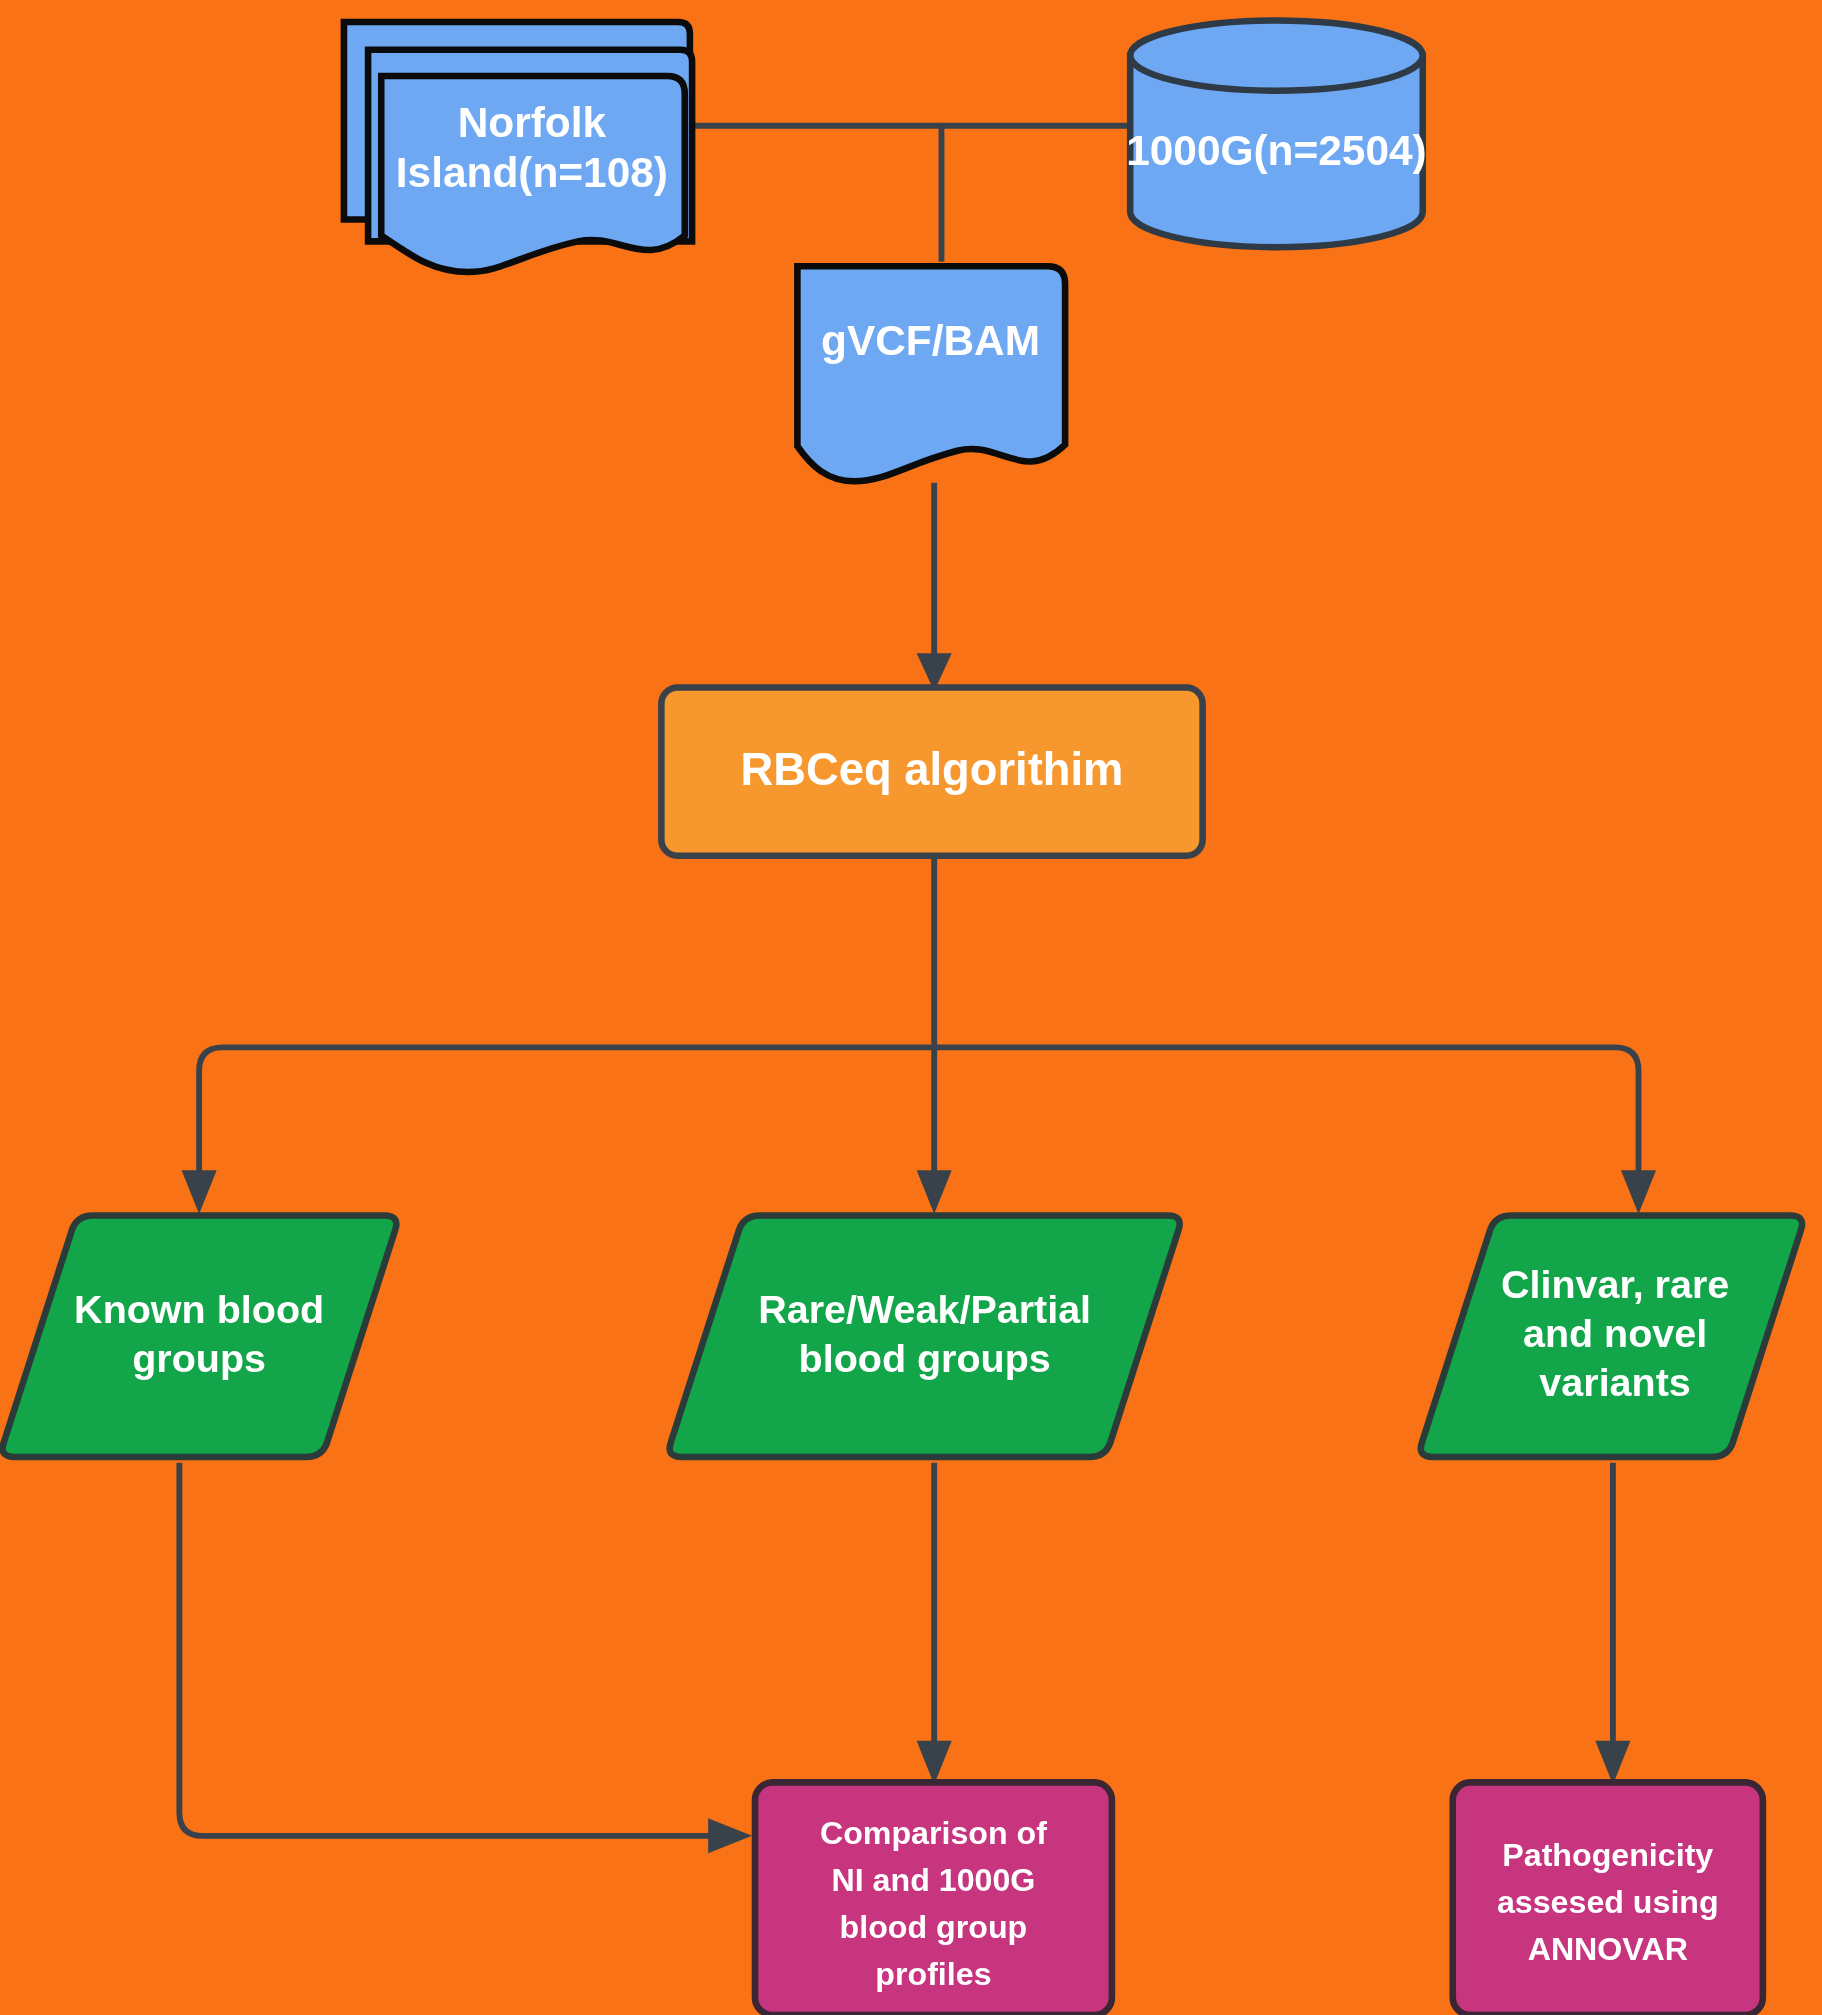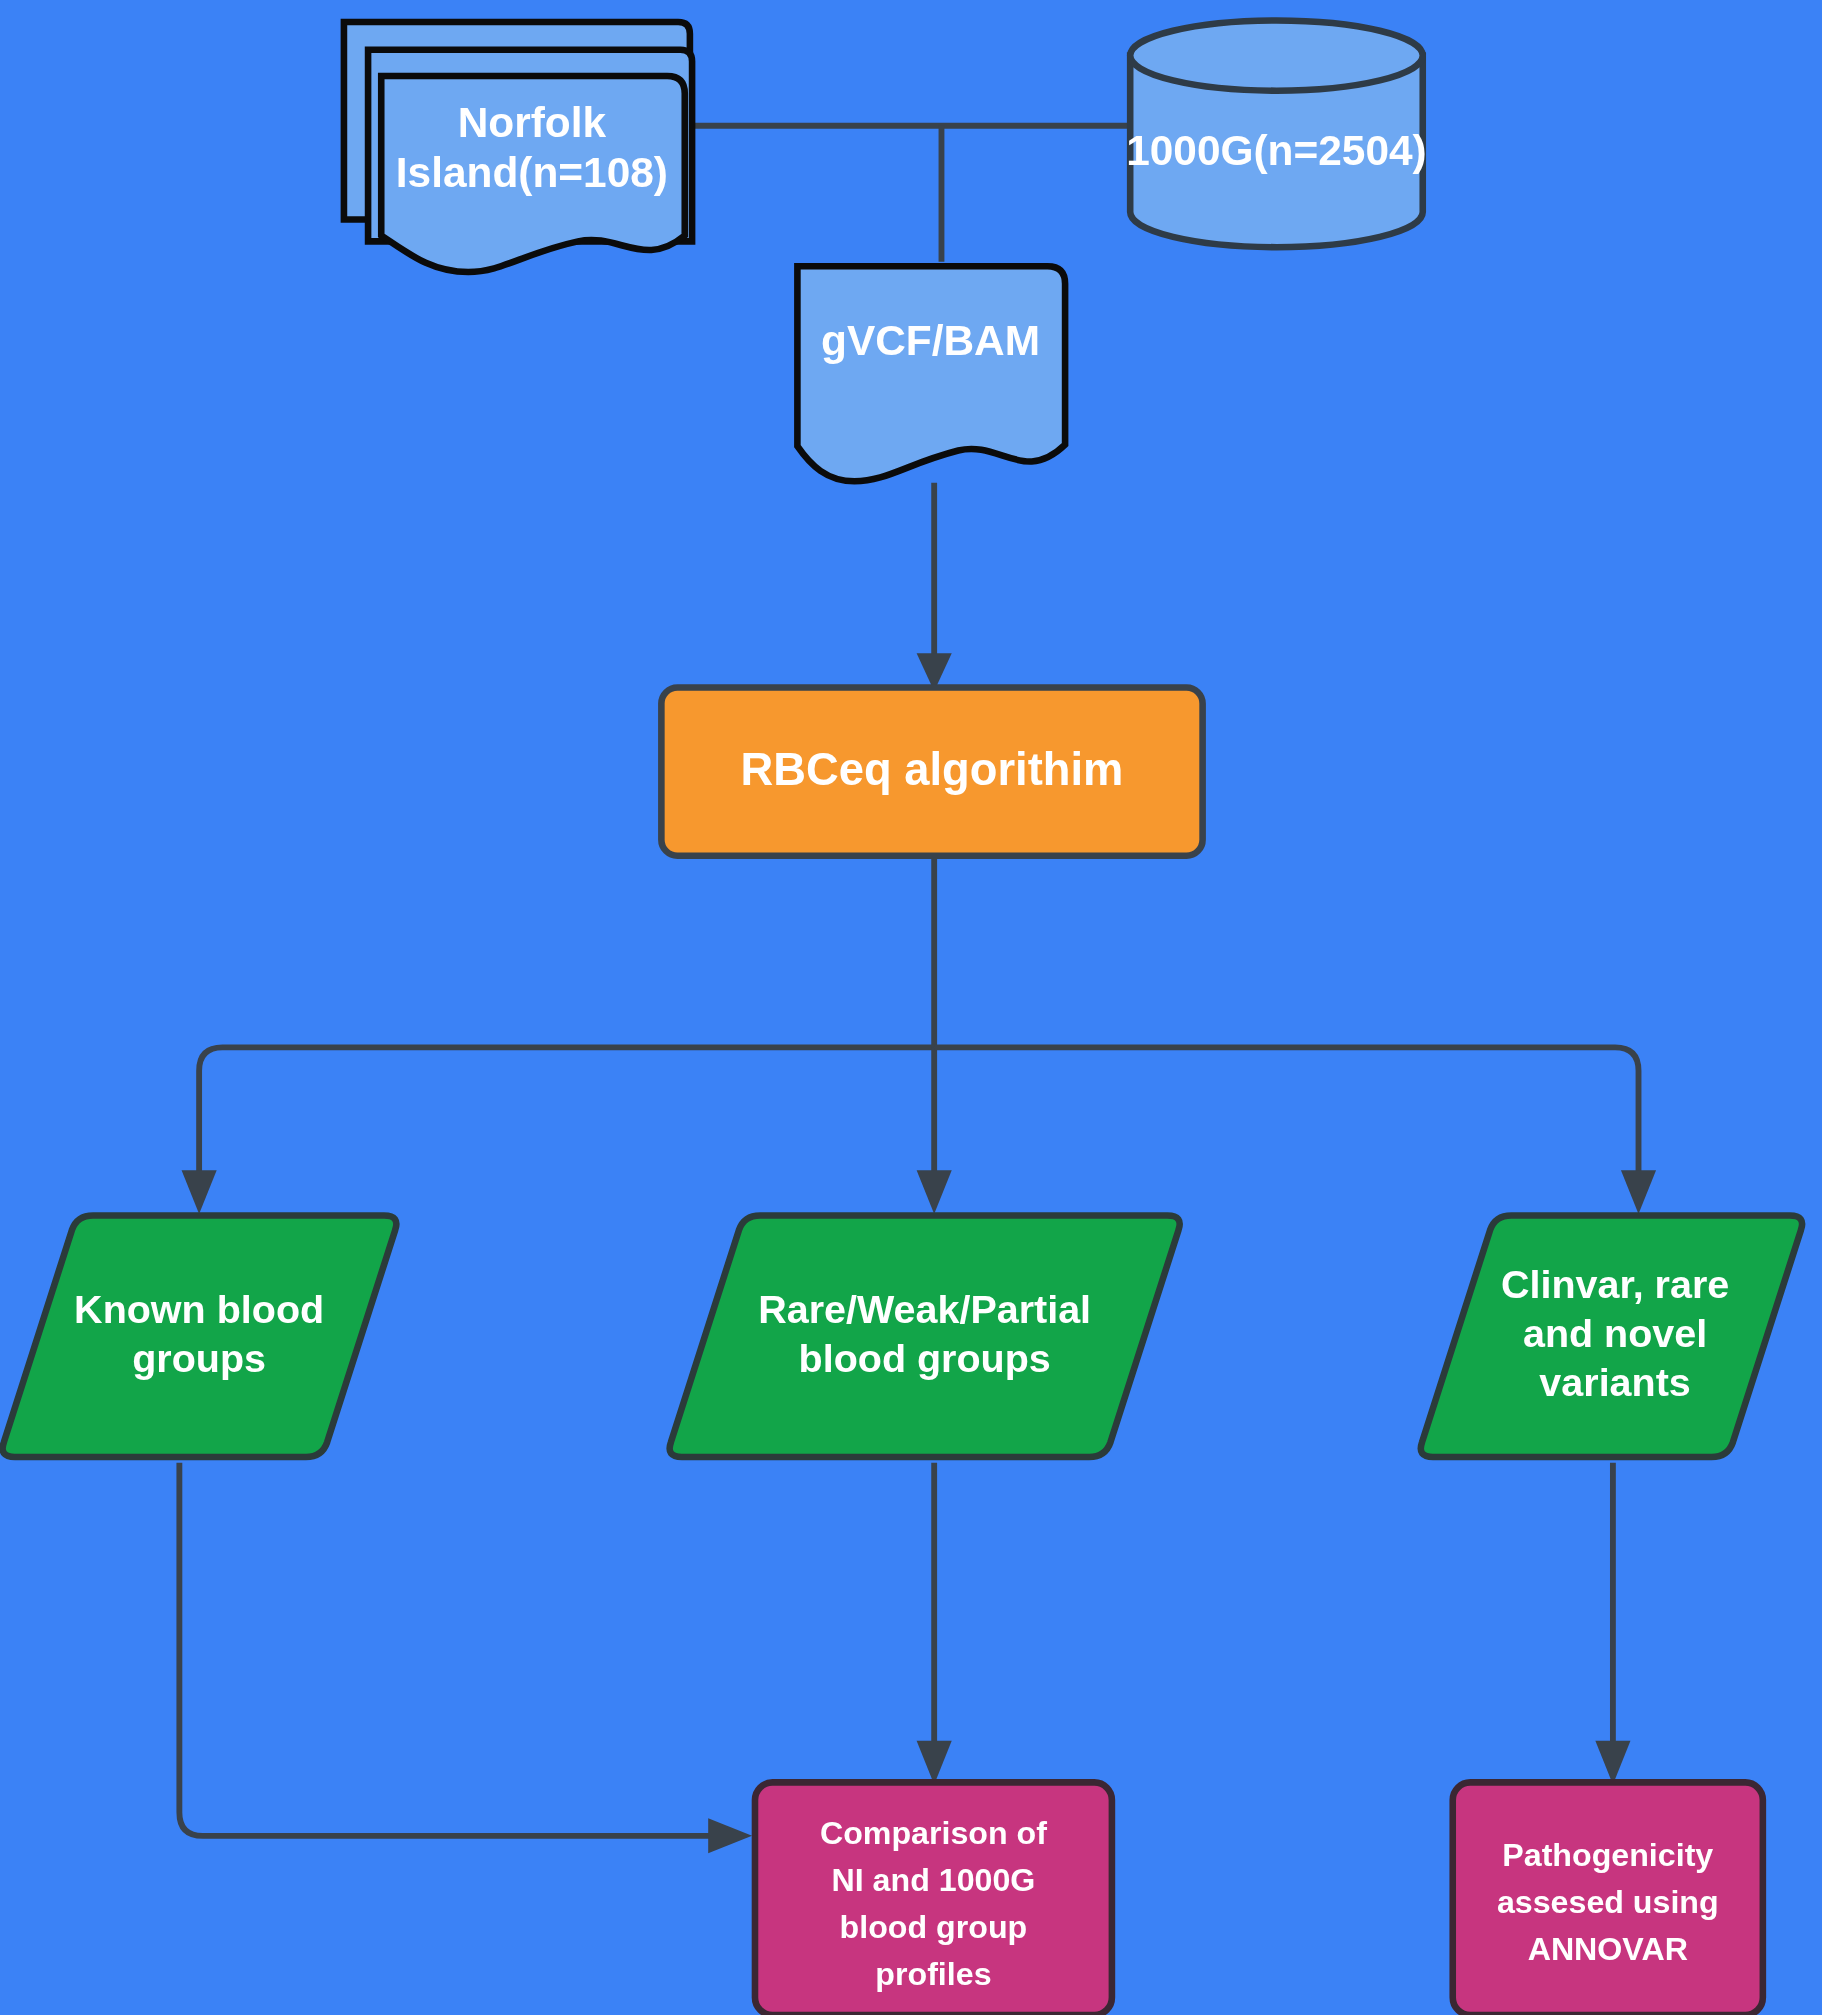--- a/index.html
+++ b/index.html
@@ -10,21 +10,21 @@
   body {
     width: 1823px;
     height: 2015px;
     font-family: "Liberation Sans", sans-serif;
     overflow: hidden;
   }
   #diagram-root {
     position: relative;
     width: 1823px;
     height: 2015px;
-    background: #3b82f6;
+    background: #f97316;
   }
   svg.flow {
     position: absolute;
     top: 0;
     left: 0;
     width: 1823px;
     height: 2015px;
   }
   .node-label {
     font-family: "Liberation Sans", sans-serif;

